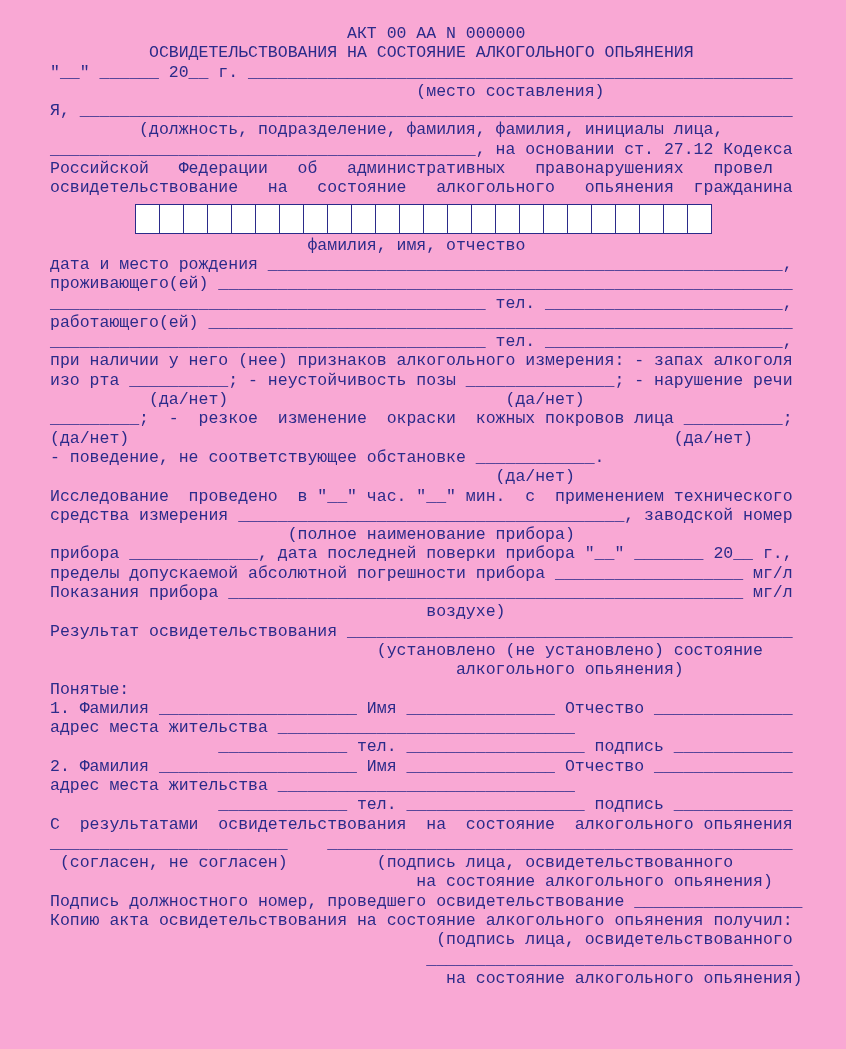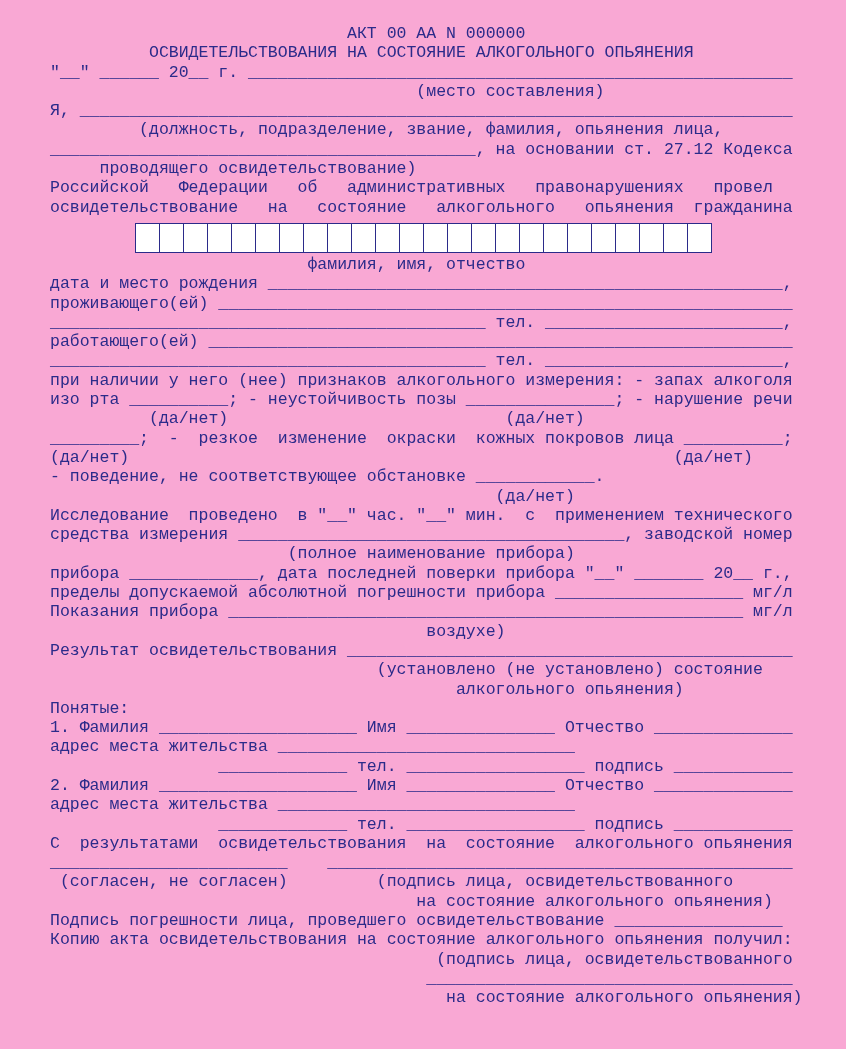--- a/index.html
+++ b/index.html
@@ -39,23 +39,22 @@
 </head>
 <body>
 
 <div class="page">
   <div class="form">
       <div class="line">                              АКТ 00 АА N 000000</div>
       <div class="line">          ОСВИДЕТЕЛЬСТВОВАНИЯ НА СОСТОЯНИЕ АЛКОГОЛЬНОГО ОПЬЯНЕНИЯ</div>
       <div class="line">"__" ______ 20__ г. _______________________________________________________</div>
       <div class="line">                                     (место составления)</div>
       <div class="line">Я, ________________________________________________________________________</div>
-      <div class="line">         (должность, подразделение, звание, фамилия, опьянения лица,</div>
+      <div class="line">         (должность, подразделение, фамилия, фамилия, инициалы лица,</div>
       <div class="line">___________________________________________, на основании ст. 27.12 Кодекса</div>
-      <div class="line">     проводящего освидетельствование)</div>
       <div class="line">Российской   Федерации   об   административных   правонарушениях   провел</div>
       <div class="line">освидетельствование   на   состояние   алкогольного   опьянения  гражданина</div>
       <div class="box-row">
         <span class="box-cell"></span>
         <span class="box-cell"></span>
         <span class="box-cell"></span>
         <span class="box-cell"></span>
         <span class="box-cell"></span>
         <span class="box-cell"></span>
         <span class="box-cell"></span>
@@ -104,19 +103,19 @@
       <div class="line">1. Фамилия ____________________ Имя _______________ Отчество ______________</div>
       <div class="line">адрес места жительства ______________________________</div>
       <div class="line">                 _____________ тел. __________________ подпись ____________</div>
       <div class="line">2. Фамилия ____________________ Имя _______________ Отчество ______________</div>
       <div class="line">адрес места жительства ______________________________</div>
       <div class="line">                 _____________ тел. __________________ подпись ____________</div>
       <div class="line">С  результатами  освидетельствования  на  состояние  алкогольного опьянения</div>
       <div class="line">________________________    _______________________________________________</div>
       <div class="line"> (согласен, не согласен)         (подпись лица, освидетельствованного</div>
       <div class="line">                                     на состояние алкогольного опьянения)</div>
-      <div class="line">Подпись погрешности лица, проведшего освидетельствование _________________</div>
+      <div class="line">Подпись должностного номер, проведшего освидетельствование _________________</div>
       <div class="line">Копию акта освидетельствования на состояние алкогольного опьянения получил:</div>
       <div class="line">                                       (подпись лица, освидетельствованного</div>
       <div class="line">                                      _____________________________________</div>
       <div class="line">                                        на состояние алкогольного опьянения)</div>
     </div>
 </div>
 
 </body></html>

